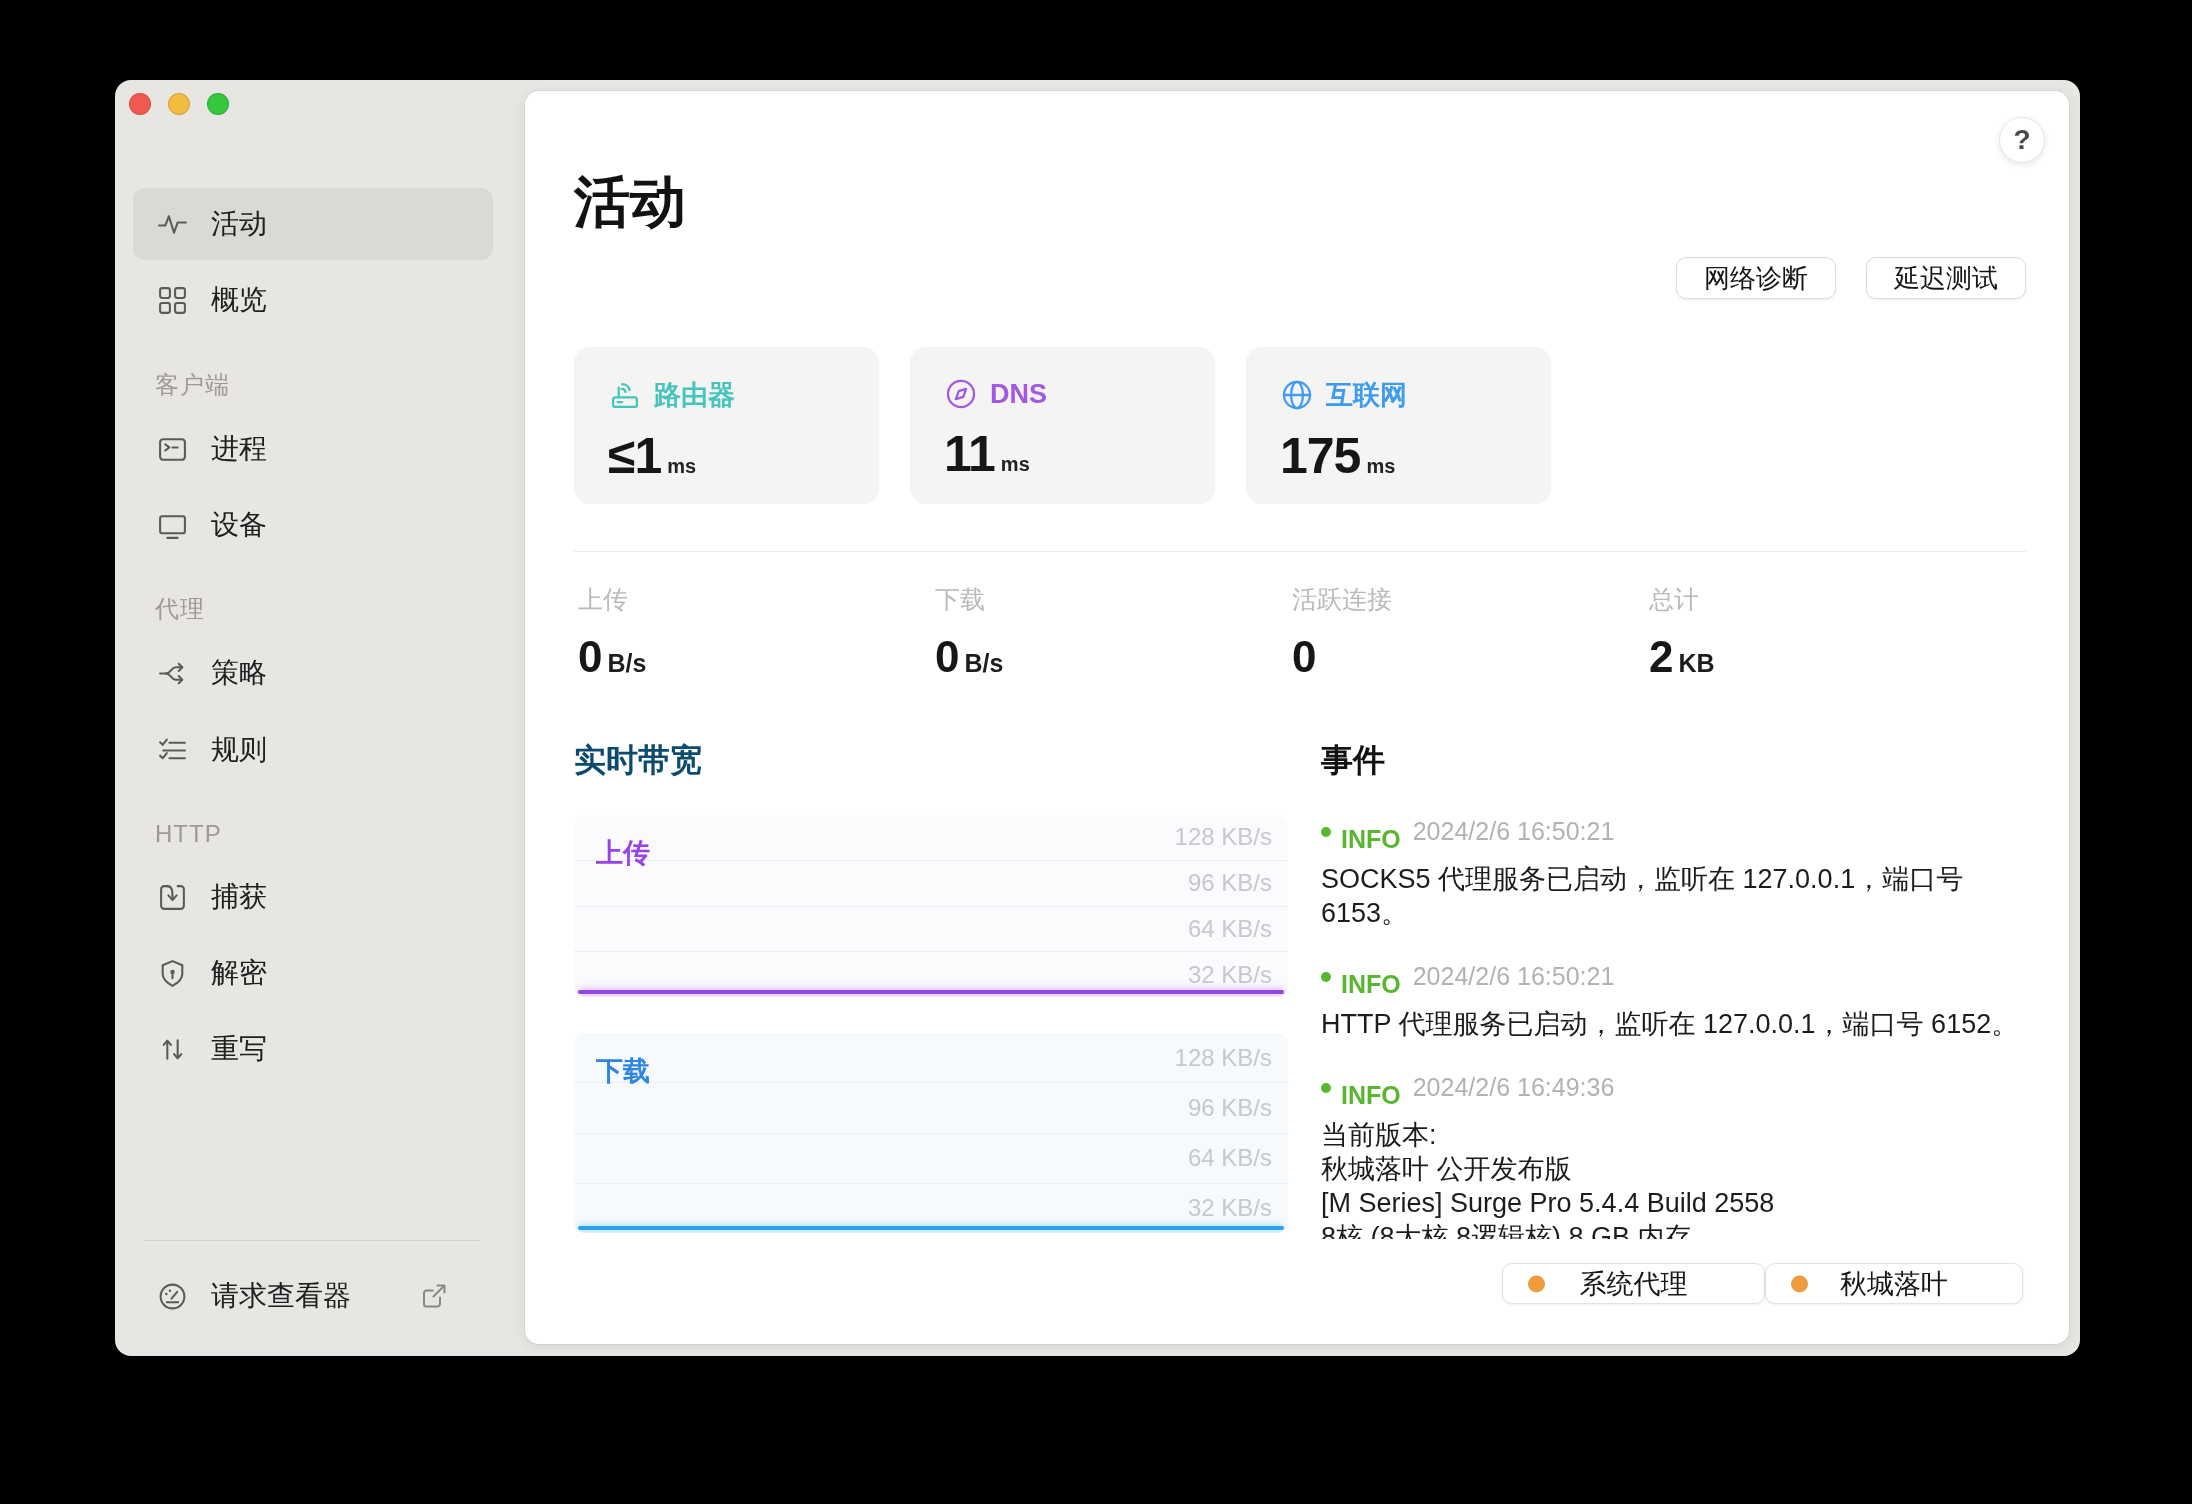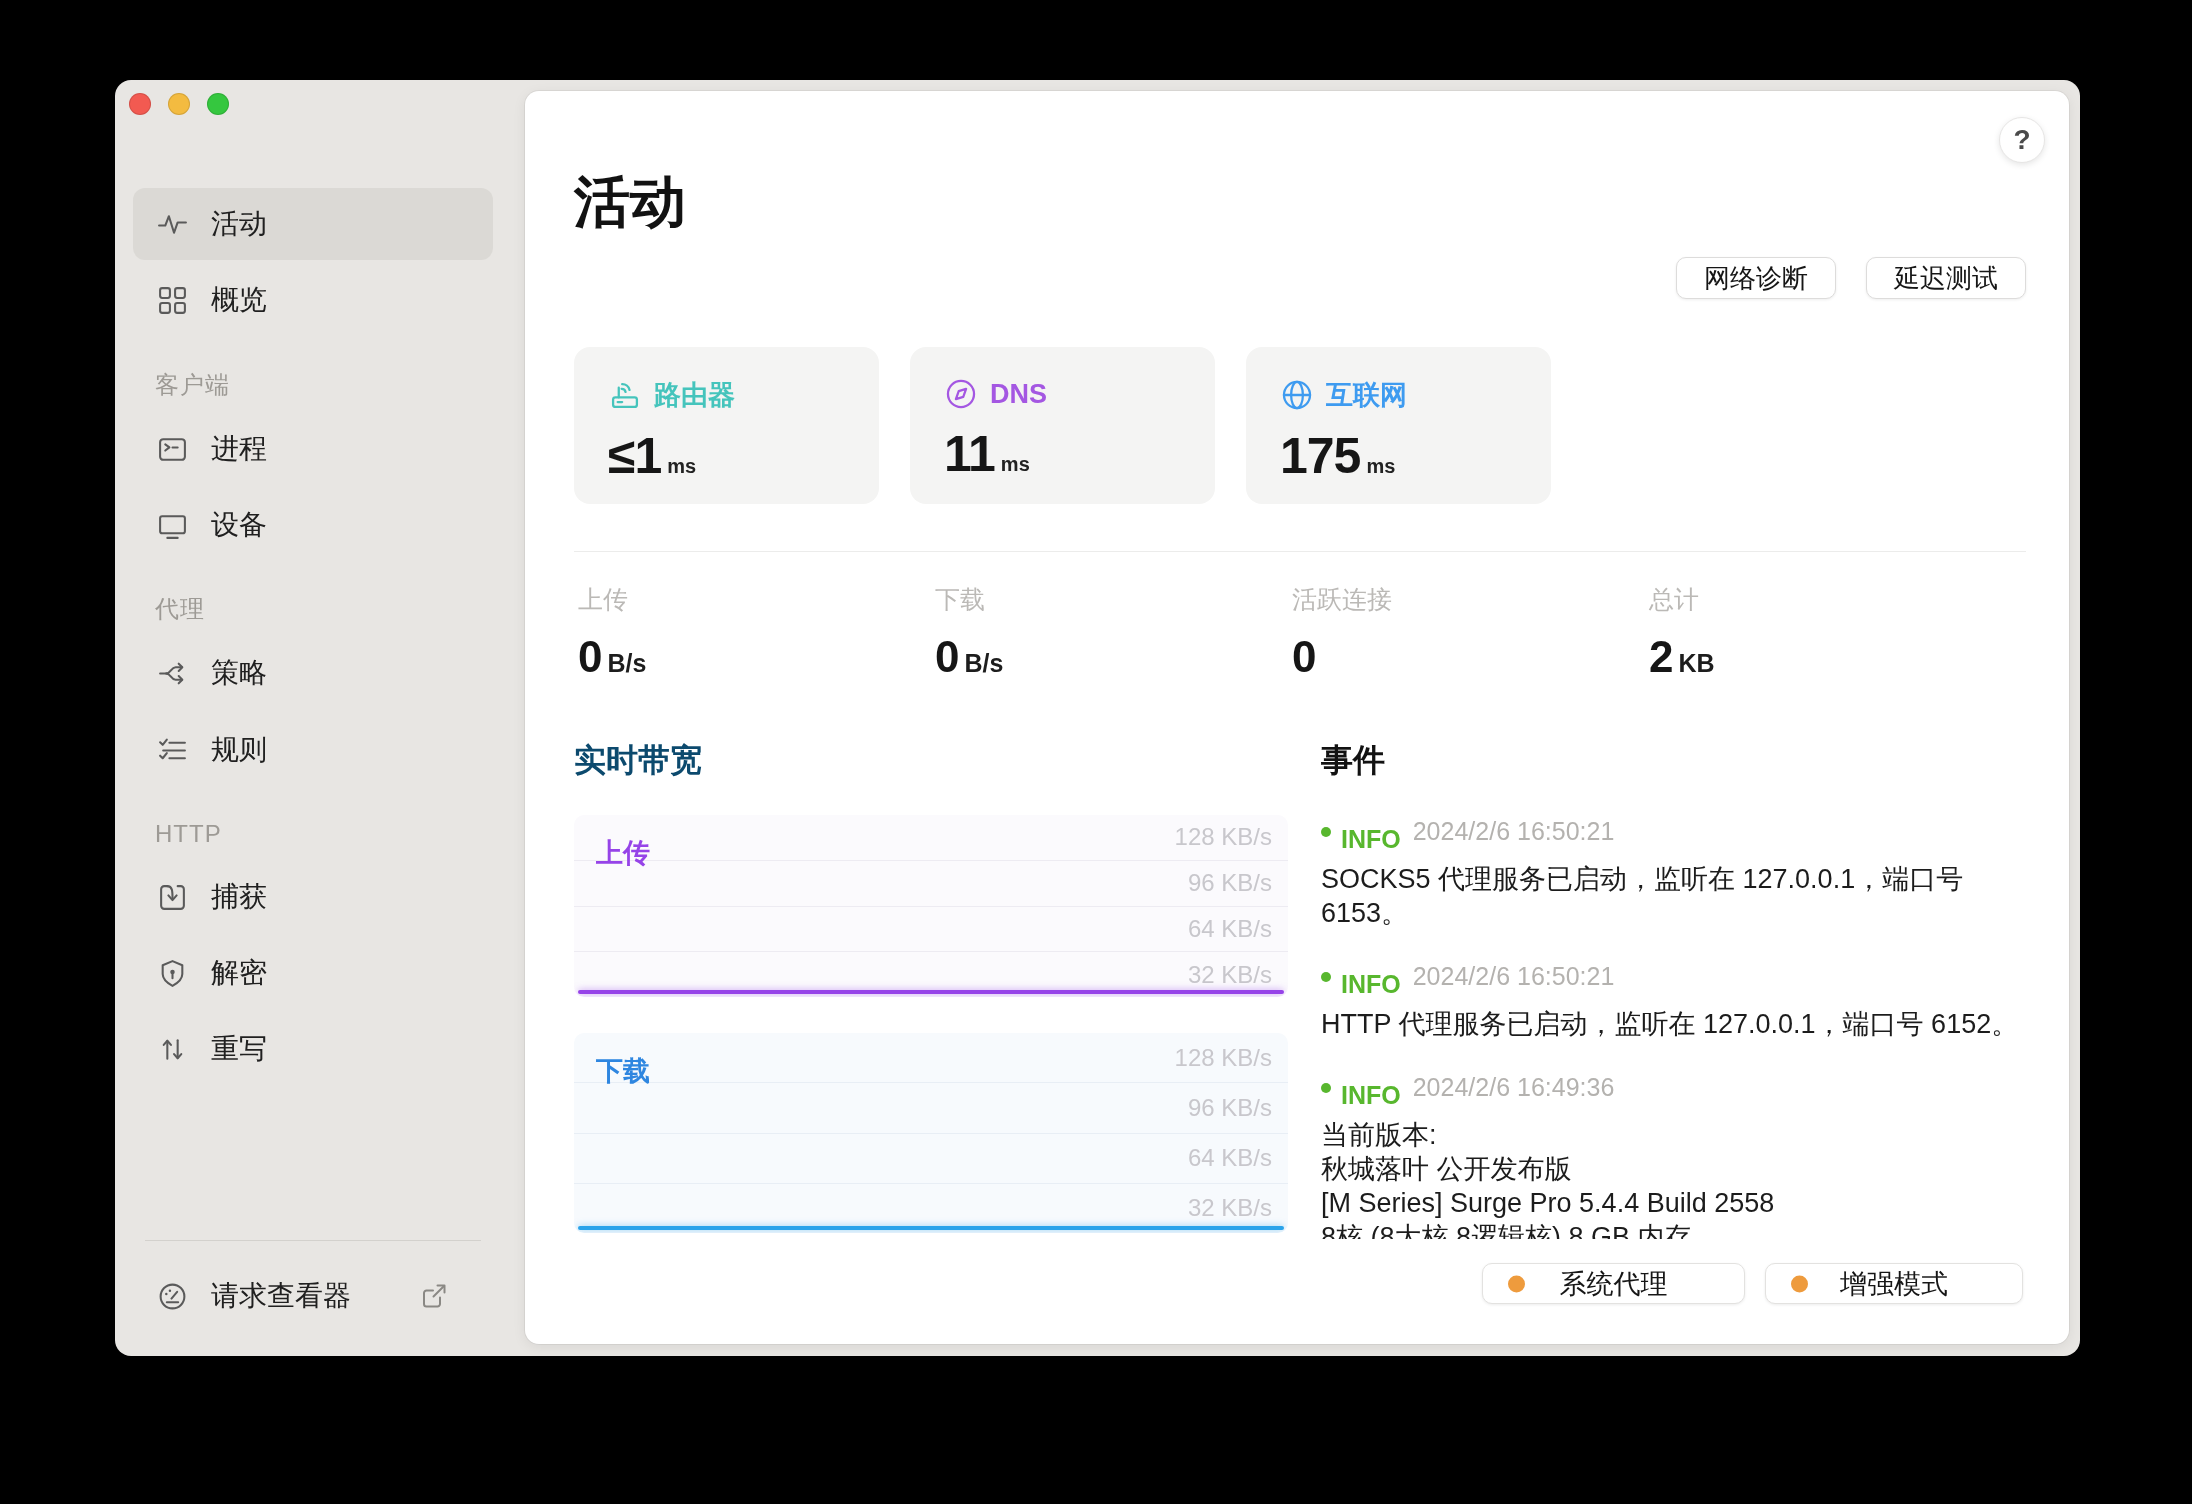--- a/index.html
+++ b/index.html
@@ -89,21 +89,21 @@
   .events { position:absolute; left:796px; top:648px; width:706px; height:500px; overflow:hidden; }
   .ev-title { font-size:32px; font-weight:700; color:#121212; margin-bottom:26px; }
   .entry { margin-bottom:24px; }
   .entry-head { display:flex; align-items:center; }
   .lv-dot { width:10px; height:10px; border-radius:50%; margin-right:10px; }
   .lv { font-size:25px; font-weight:700;margin-top:16px; }
   .entry.info .lv-dot { background:#58b72e; } .entry.info .lv { color:#58b72e; }
   .ts { font-size:25px; color:#b4b2af; margin-left:12px; }
   .evt-msg { margin-top:8px; font-size:27px; line-height:34px; color:#1c1c1c; white-space:pre-line; }
 
-  .toggles { position:absolute; right:46px; top:1172px; display:flex; gap:20px; }
+  .toggles { position:absolute; right:46px; top:1172px; display:flex; }
   .toggle { position:relative; height:41px; background:#fff; border:1px solid #e3e2e0; border-radius:10px;
     box-shadow:0 1px 3px rgba(0,0,0,.08); display:flex; align-items:center; justify-content:center;
     font-size:27px; color:#161616; }
   .toggle.t1 { width:263px; } .toggle.t2 { width:258px; }
   .t-dot { position:absolute; left:25px; top:50%; transform:translateY(-50%);
     width:17px; height:17px; border-radius:50%; background:#ee9b3d; }
 </style>
 </head>
 <body>
 
@@ -406,18 +406,18 @@
 
     </div>
 
     <div class="toggles">
       <div class="toggle t1">
         <span class="t-dot"></span>
         <span>系统代理</span>
       </div>
       <div class="toggle t2">
         <span class="t-dot"></span>
-        <span>增强模式</span>
+        <span>秋城落叶</span>
       </div>
     </div>
 
   </div>
 </div>
 
 </body></html>

